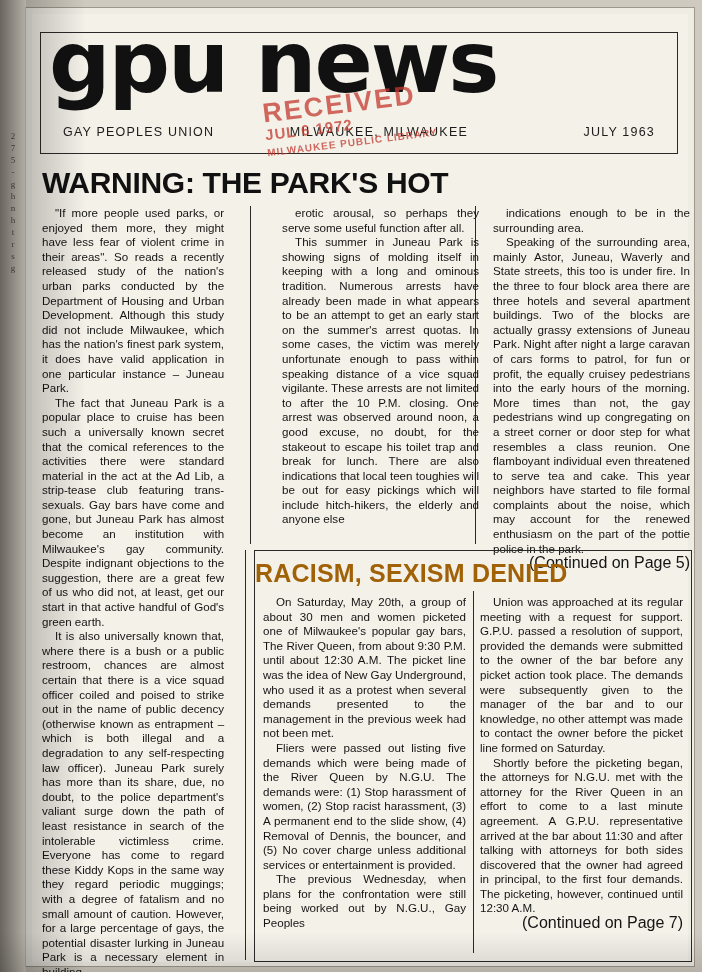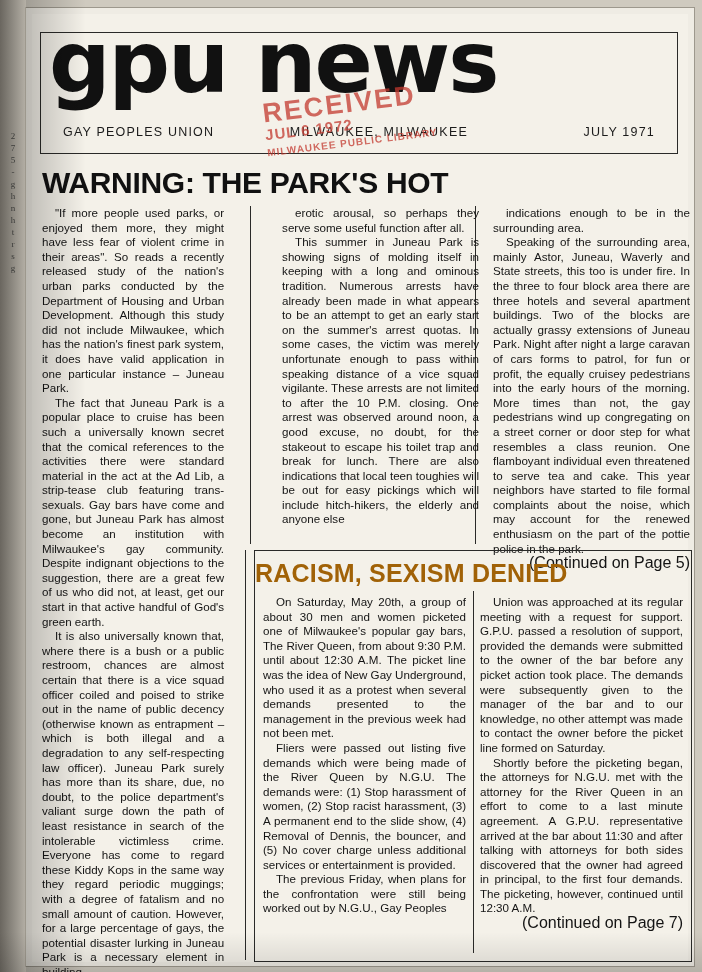--- a/index.html
+++ b/index.html
@@ -249,21 +249,21 @@
   </div>
 
   <div class="sheet">
     <div class="paper-inner">
 
       <div class="masthead-box">
         <div class="masthead-title">gpu news</div>
         <div class="masthead-sub">
           <span>GAY PEOPLES UNION</span>
           <span class="mid">MILWAUKEE, MILWAUKEE</span>
-          <span>JULY 1971</span>
+          <span>JULY 1963</span>
         </div>
       </div>
 
       <div class="stamp">
         <div class="s1">RECEIVED</div>
         <div class="s2">JUL  6 1972</div>
         <div class="s3">MILWAUKEE PUBLIC LIBRARY</div>
       </div>
 
       <div class="top-headline">WARNING:  THE PARK'S HOT</div>
@@ -290,21 +290,21 @@
 
       <div class="rule-v3"></div>
 
       <div class="story2-box">
         <div class="story2-headline">RACISM,  SEXISM  DENIED</div>
         <div class="rule-v2"></div>
         <div class="story2-cols">
           <div class="s2col">
             <p>On Saturday, May 20th, a group of about 30 men and women picketed one of Milwaukee's popular gay bars, The River Queen, from about 9:30 P.M. until about 12:30 A.M.  The picket line was the idea of New Gay Underground, who used it as a protest when several demands presented to the management in the previous week had not been met.</p>
             <p>Fliers were passed out listing five demands which were being made of the River Queen by N.G.U.  The demands were:  (1) Stop harassment of women, (2) Stop racist harassment, (3) A permanent end to the slide show, (4) Removal of Dennis, the bouncer, and (5) No cover charge unless additional services or entertainment is provided.</p>
-            <p>The previous Friday, when plans for the confrontation were still being worked out by N.G.U., Gay Peoples</p>
+            <p>The previous Wednesday, when plans for the confrontation were still being worked out by N.G.U., Gay Peoples</p>
           </div>
           <div class="s2col">
             <p>Union was approached at its regular meeting with a request for support. G.P.U. passed a resolution of support, provided the demands were submitted to the owner of the bar before any picket action took place. The demands were subsequently given to the manager of the bar and to our knowledge, no other attempt was made to contact the owner before the picket line formed on Saturday.</p>
             <p>Shortly before the picketing began, the attorneys for N.G.U. met with the attorney for the River Queen in an effort to come to a last minute agreement.  A G.P.U. representative arrived at the bar about 11:30 and after talking with attorneys for both sides discovered that the owner had agreed in principal, to the first four demands.  The picketing, however, continued until 12:30 A.M.</p>
             <p class="contd">(Continued on Page 7)</p>
           </div>
         </div>
       </div>
 
     </div>

